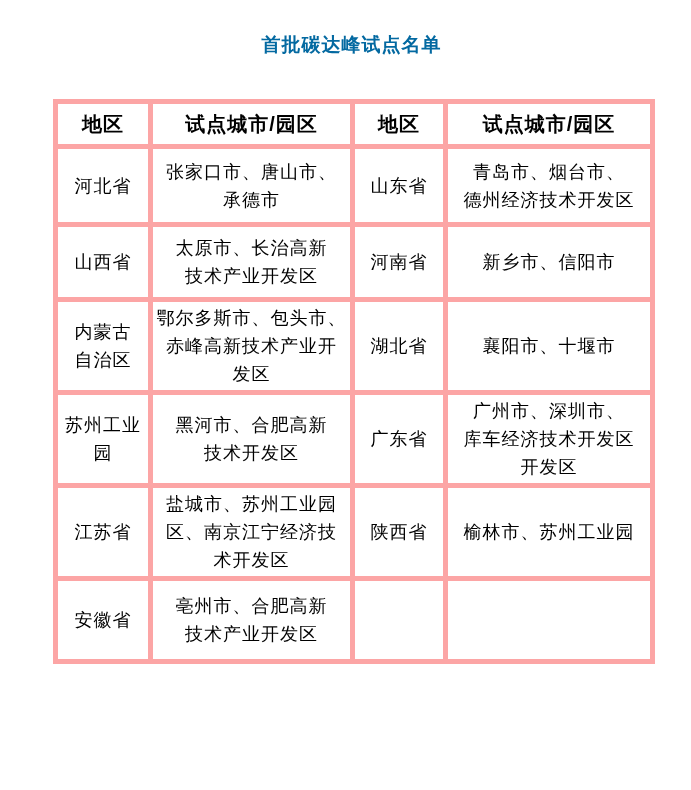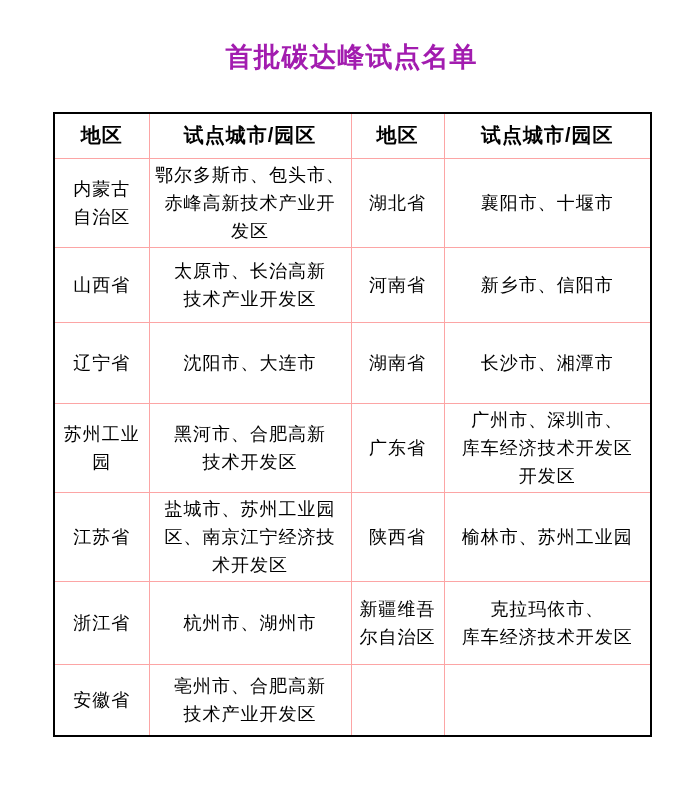--- a/index.html
+++ b/index.html
@@ -11,41 +11,41 @@
     width: 691px;
     height: 790px;
     overflow: hidden;
     color: #000000;
     font-family: "Liberation Serif", serif;
   }
   .doc {
     width: 691px;
   }
   .doc-title {
-    margin: 42px 0 0 0;
+    margin: 29px 0 0 0;
     width: 597px;
     margin-left: 53px;
     text-align: center;
     font-family: "Liberation Serif", serif;
     font-weight: bold;
-    font-size: 27px;
+    font-size: 19px;
     line-height: 31px;
     letter-spacing: 1px;
-    color: #a21caf;
+    color: #0369a1;
   }
   table.pilot-table {
     margin: 39px 0 0 53px;
     border-collapse: collapse;
     table-layout: fixed;
     width: 597px;
     background: #ffffff;
   }
   table.pilot-table th,
   table.pilot-table td {
-    border: 1px solid #fca5a5;
+    border: 5px solid #fca5a5;
     text-align: center;
     vertical-align: middle;
     overflow: hidden;
   }
   table.pilot-table {
     border: 2px solid #000000;
   }
   table.pilot-table th {
     font-family: "Liberation Sans", sans-serif;
     font-weight: bold;
@@ -92,67 +92,61 @@
     <thead>
       <tr>
         <th>地区</th>
         <th>试点城市/园区</th>
         <th>地区</th>
         <th>试点城市/园区</th>
       </tr>
     </thead>
     <tbody>
       <tr>
-        <td>内蒙古
-自治区</td>
-        <td>鄂尔多斯市、包头市、
-赤峰高新技术产业开
-发区</td>
-        <td>湖北省</td>
-        <td>襄阳市、十堰市</td>
+        <td>河北省</td>
+        <td>张家口市、唐山市、
+承德市</td>
+        <td>山东省</td>
+        <td>青岛市、烟台市、
+德州经济技术开发区</td>
       </tr>
       <tr>
         <td>山西省</td>
         <td>太原市、长治高新
 技术产业开发区</td>
         <td>河南省</td>
         <td>新乡市、信阳市</td>
       </tr>
       <tr>
-        <td>辽宁省</td>
-        <td>沈阳市、大连市</td>
-        <td>湖南省</td>
-        <td>长沙市、湘潭市</td>
+        <td>内蒙古
+自治区</td>
+        <td>鄂尔多斯市、包头市、
+赤峰高新技术产业开
+发区</td>
+        <td>湖北省</td>
+        <td>襄阳市、十堰市</td>
       </tr>
       <tr>
         <td>苏州工业园</td>
         <td>黑河市、合肥高新
 技术开发区</td>
         <td>广东省</td>
         <td>广州市、深圳市、
 库车经济技术开发区
 开发区</td>
       </tr>
       <tr>
         <td>江苏省</td>
         <td>盐城市、苏州工业园
 区、南京江宁经济技
 术开发区</td>
         <td>陕西省</td>
         <td>榆林市、苏州工业园</td>
       </tr>
       <tr>
-        <td>浙江省</td>
-        <td>杭州市、湖州市</td>
-        <td>新疆维吾
-尔自治区</td>
-        <td>克拉玛依市、
-库车经济技术开发区</td>
-      </tr>
-      <tr>
         <td>安徽省</td>
         <td>亳州市、合肥高新
 技术产业开发区</td>
         <td></td>
         <td></td>
       </tr>
     </tbody>
   </table>
 
 </div>

